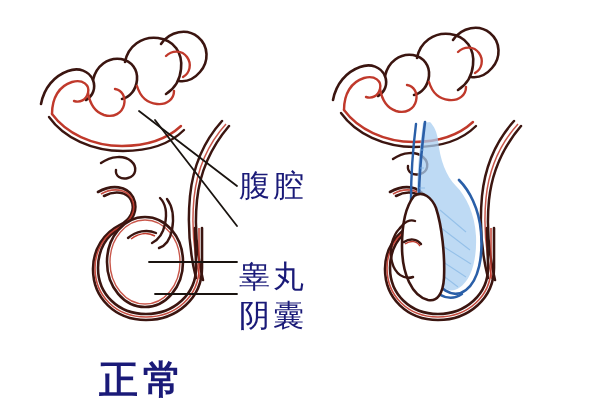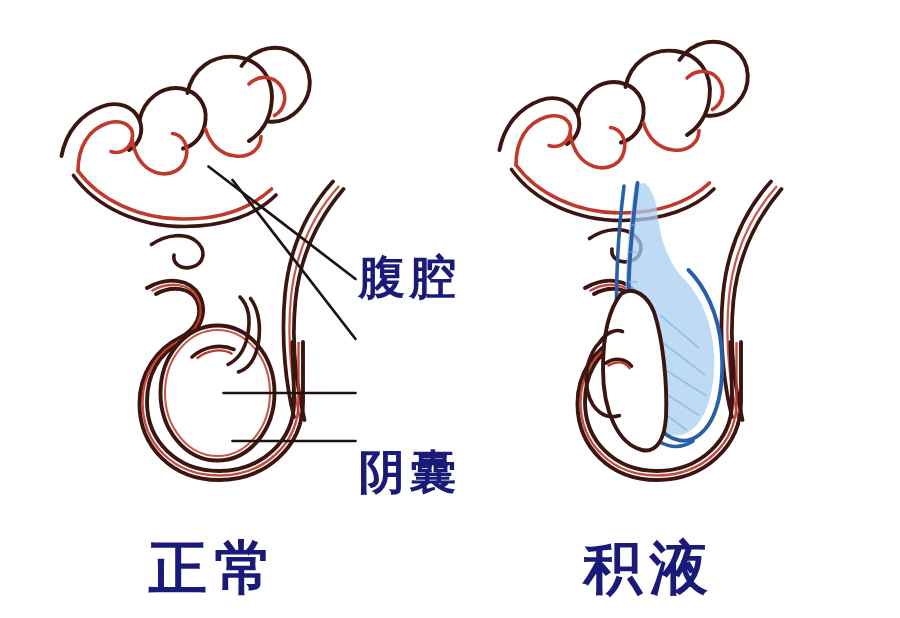--- a/index.html
+++ b/index.html
@@ -26,21 +26,21 @@
     position: absolute;
     left: 0;
     top: 0;
     width: 600px;
     height: 412px;
   }
   .label-text {
     position: absolute;
     color: #1a1a78;
     font-family: "DejaVu Sans", "Liberation Sans", sans-serif;
-    font-weight: 700;
+    font-weight: 400;
     letter-spacing: 1px;
     white-space: nowrap;
     line-height: 1;
   }
   .anno-label {
     font-size: 31px;
     letter-spacing: 3px;
   }
   .caption-label {
     font-size: 39px;
@@ -225,20 +225,20 @@
       <line x1="139" y1="111" x2="237" y2="186"></line>
       <line x1="155" y1="120" x2="237" y2="226"></line>
       <line x1="149" y1="262" x2="237" y2="262"></line>
       <line x1="155" y1="294" x2="237" y2="294"></line>
     </g>
   </svg>
 
   <div class="label-text anno-label" id="lbl-abdomen">腹腔</div>
 
 
+  <div class="label-text anno-label" id="lbl-testis">睾丸</div>
 
   <div class="label-text anno-label" id="lbl-scrotum">阴囊</div>
 
   <div class="label-text caption-label" id="cap-normal">正常</div>
 
-  <div class="label-text caption-label" id="cap-hydrocele">积液</div>
 
 </div>
 
 </body></html>

